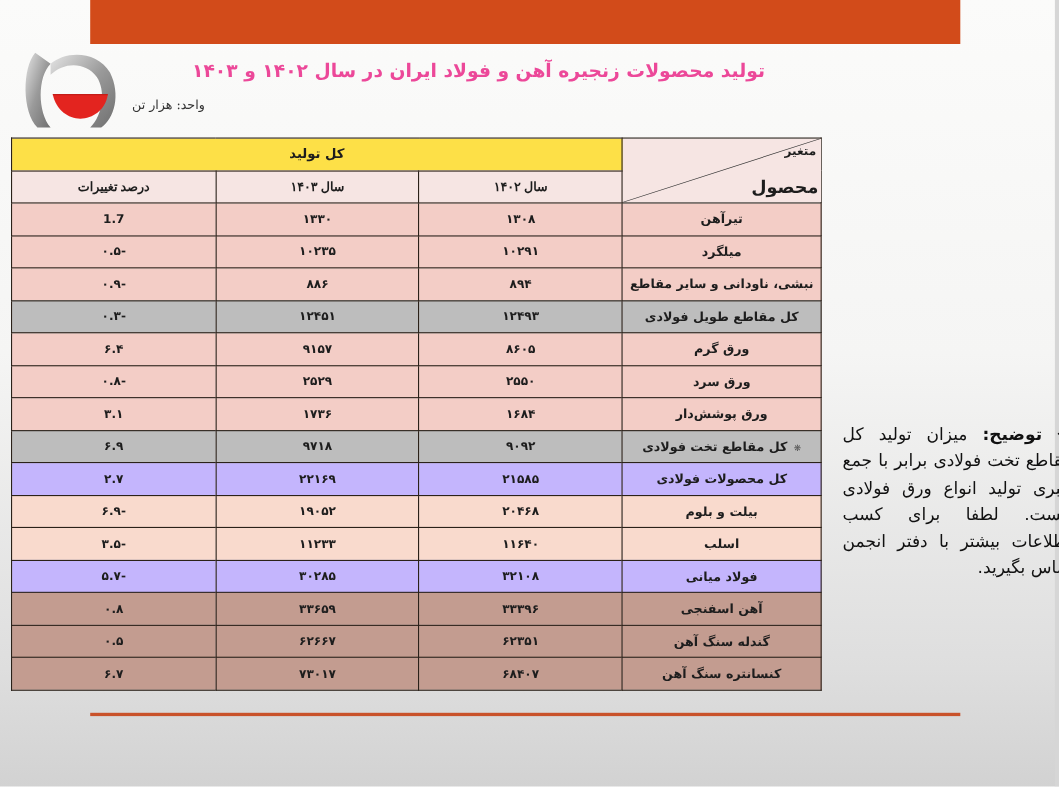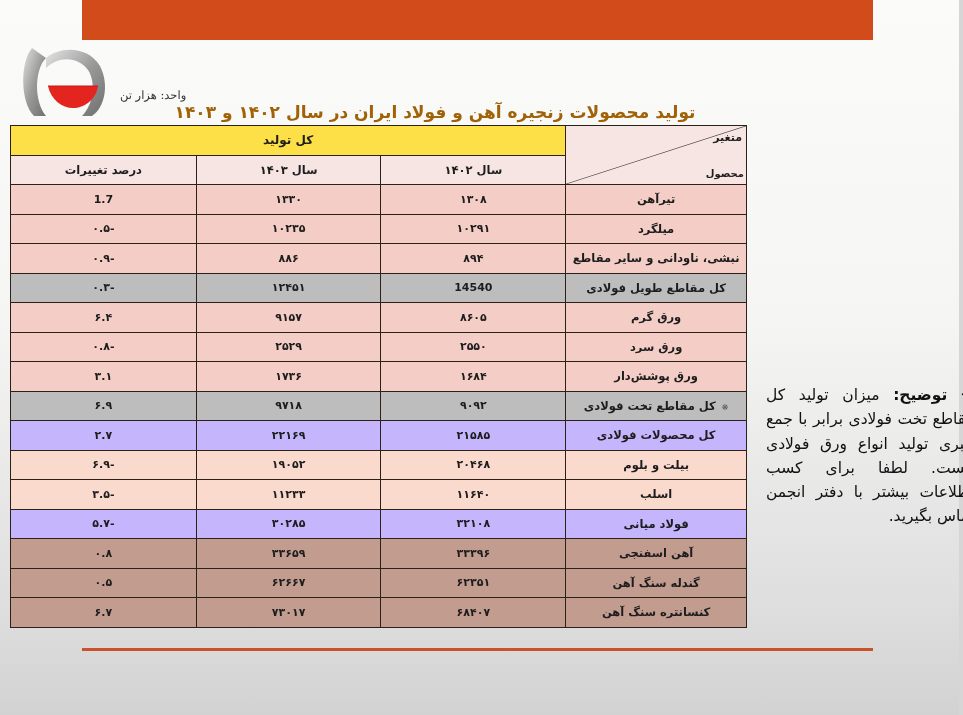--- a/index.html
+++ b/index.html
@@ -21,23 +21,22 @@
       position: absolute; left: 82px; top: 648px; width: 791px; height: 3px;
       background: #c9522a;
     }
     .logo {
       position: absolute; left: 18px; top: 42px; width: 94px; height: 78px;
     }
     .title {
       position: absolute; left: 150px; top: 55px; width: 570px;
       direction: rtl; text-align: center;
       font-family: "DejaVu Sans", sans-serif;
-      font-weight: bold; font-size: 17px; color: #a16207;
+      font-weight: bold; font-size: 17px; color: #ec4899;
       letter-spacing: -0.3px;
-      margin-top: 47px;
     }
     .unit {
       position: absolute; left: 120px; top: 88px;
       direction: rtl;
       font-family: "DejaVu Serif", serif;
       font-size: 11.5px; color: #333;
     }
     table.data {
       position: absolute; left: 10px; top: 125px;
       width: 737px;
@@ -61,23 +60,23 @@
     .hdr-corner {
       background: #f6e5e3;
       position: relative;
       padding: 0 !important;
     }
     .hdr-corner svg { position: absolute; left: 0; top: 0; width: 100%; height: 100%; }
     .hdr-corner .c-top {
       position: absolute; right: 4px; top: 5px; font-size: 11px; font-weight: bold;
     }
     .hdr-corner .c-bot {
-      position: absolute; right: 2px; bottom: 5px; font-size: 10px; font-weight: bold;
-    }
-    .hdr2 th { background: #f6e5e3; font-size: 11.5px; }
+      position: absolute; right: 2px; bottom: 5px; font-size: 16px; font-weight: bold;
+    }
+    .hdr2 th { background: #f6e5e3; font-size: 11.5px; font-family: Liberation Serif, serif; }
     tr.pink td { background: #f3cdc6; }
     tr.gray td { background: #bdbdbd; }
     tr.salmon td { background: #c4b5fd; margin-top: 32px; }
     tr.peach td { background: #f9dacd; }
     tr.rose td { background: #c39c90; margin-top: 12px; }
     td.product { text-align: right; padding-right: 10px; font-size: 11.5px; }
     td.num { font-size: 11px; }
     .star { font-size: 8px; color: #555; margin-left: 6px; }
     .note {
       position: absolute; left: 752px; top: 383px; width: 208px;
@@ -144,21 +143,21 @@
         <td class="num">-۰.۵</td>
       </tr>
       <tr class="pink">
         <td class="product"><span>نبشی، ناودانی و سایر مقاطع</span></td>
         <td class="num">۸۹۴</td>
         <td class="num">۸۸۶</td>
         <td class="num">-۰.۹</td>
       </tr>
       <tr class="gray">
         <td class="product"><span>کل مقاطع طویل فولادی</span></td>
-        <td class="num">14540</td>
+        <td class="num">۱۲۴۹۳</td>
         <td class="num">۱۲۴۵۱</td>
         <td class="num">-۰.۳</td>
       </tr>
       <tr class="pink">
         <td class="product"><span>ورق گرم</span></td>
         <td class="num">۸۶۰۵</td>
         <td class="num">۹۱۵۷</td>
         <td class="num">۶.۴</td>
       </tr>
       <tr class="pink">

